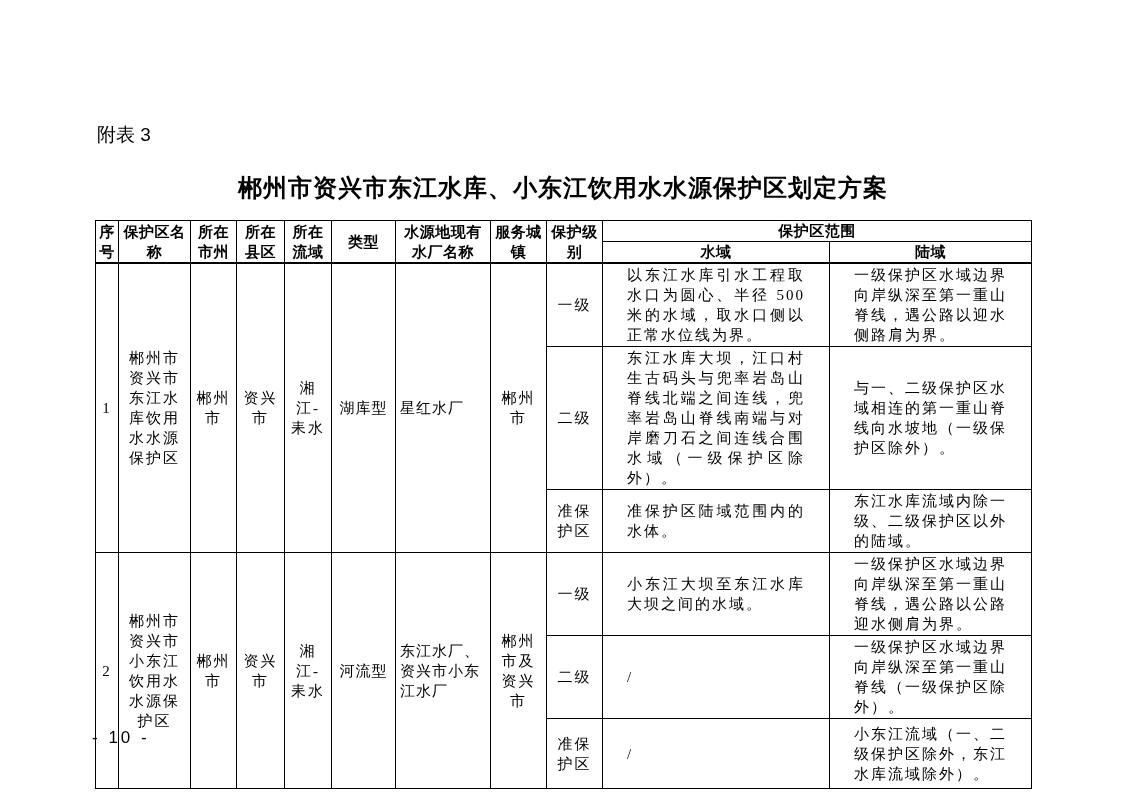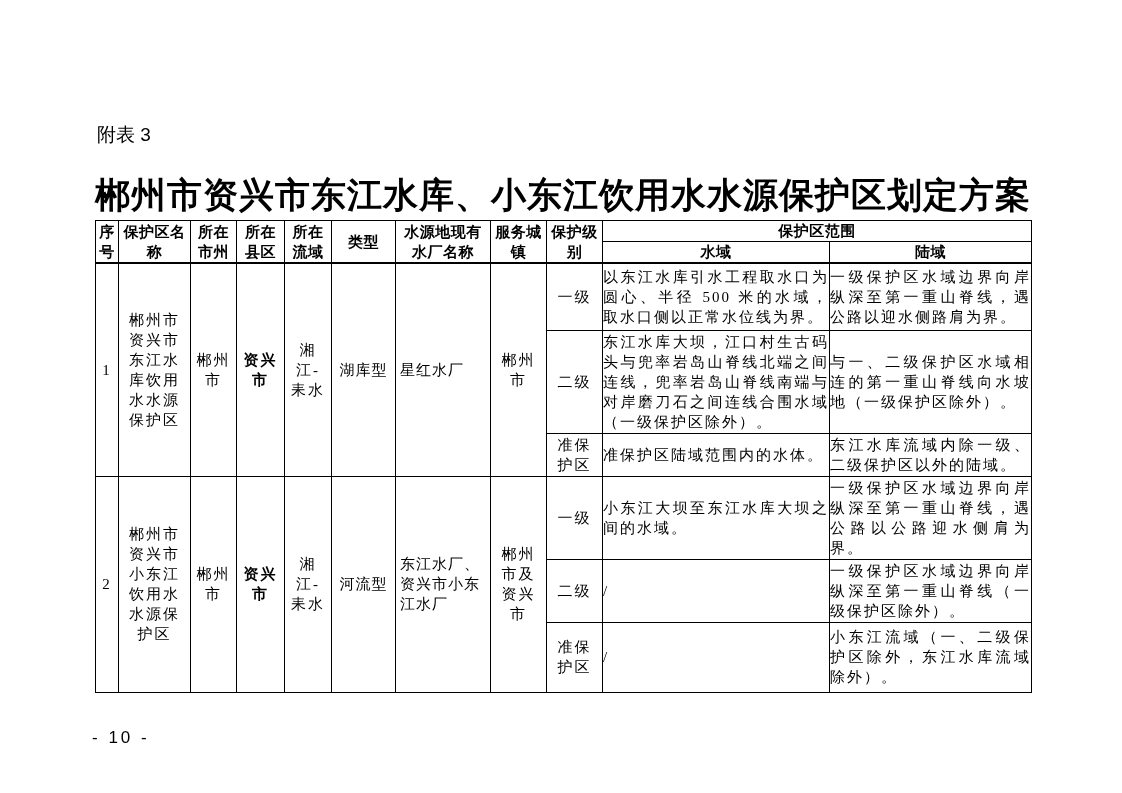--- a/index.html
+++ b/index.html
@@ -12,21 +12,21 @@
     overflow: hidden;
   }
   .annex {
     position: absolute; left: 97px; top: 122px;
     font-family: "Liberation Sans", "DejaVu Sans", sans-serif;
     font-size: 19px; color: #000; text-align: right;
   }
   .doc-title {
     position: absolute; left: 95px; top: 172px; width: 936px;
     text-align: center;
-    font-size: 35px; font-weight: bold;
+    font-size: 24px; font-weight: bold;
     letter-spacing: 1px;
     font-family: "Liberation Serif", "DejaVu Serif", serif;
   }
   table.zone-table {
     position: absolute; left: 95px; top: 220px;
     width: 936px;
     border-collapse: collapse;
     table-layout: fixed;
   }
   .zone-table th, .zone-table td {
@@ -42,28 +42,28 @@
     text-align: center;
     padding: 0 2px;
     letter-spacing: 0.5px;
   }
   .zone-table thead tr.h1 { height: 20px; }
   .zone-table thead tr.h2 { height: 21px; }
   .zone-table th.hdr-main, .zone-table th.sub { border-bottom: 2px solid #000; }
   .zone-table td.c { text-align: center; }
   .zone-table td.name-cell  { padding: 0 8px; text-align: center; margin-top: 13px; }
   .zone-table td.city-cell  { padding: 0 5px; text-align: center; }
-  .zone-table td.county-cell{ padding: 0 6px; text-align: center; font-weight: bold; }
+  .zone-table td.county-cell{ padding: 0 6px; text-align: center; }
   .zone-table td.basin-cell { padding: 0 5px; text-align: center; }
   .zone-table td.type-cell  { padding: 0 4px; text-align: center; letter-spacing: 1px; }
   .zone-table td.plant-cell { padding: 12px 4px; text-align: left; letter-spacing: 1px; }
   .zone-table td.town-cell  { padding: 0 7px; text-align: center; }
   .zone-table td.level-cell { padding: 0 6px; text-align: center; margin-left: 48px; }
   .zone-table td.scope-cell {
-    padding: 1px 0;
+    padding: 1px 24px;
     text-align: justify;
     text-align-last: left;
     vertical-align: middle;
   }
   tr.rh67  { height: 67px; }
   tr.rh102 { height: 102px; }
   tr.rh40  { height: 40px; }
   tr.rh68  { height: 68px; }
   tr.rh60  { height: 60px; }
   tr.rh70  { height: 70px; }

